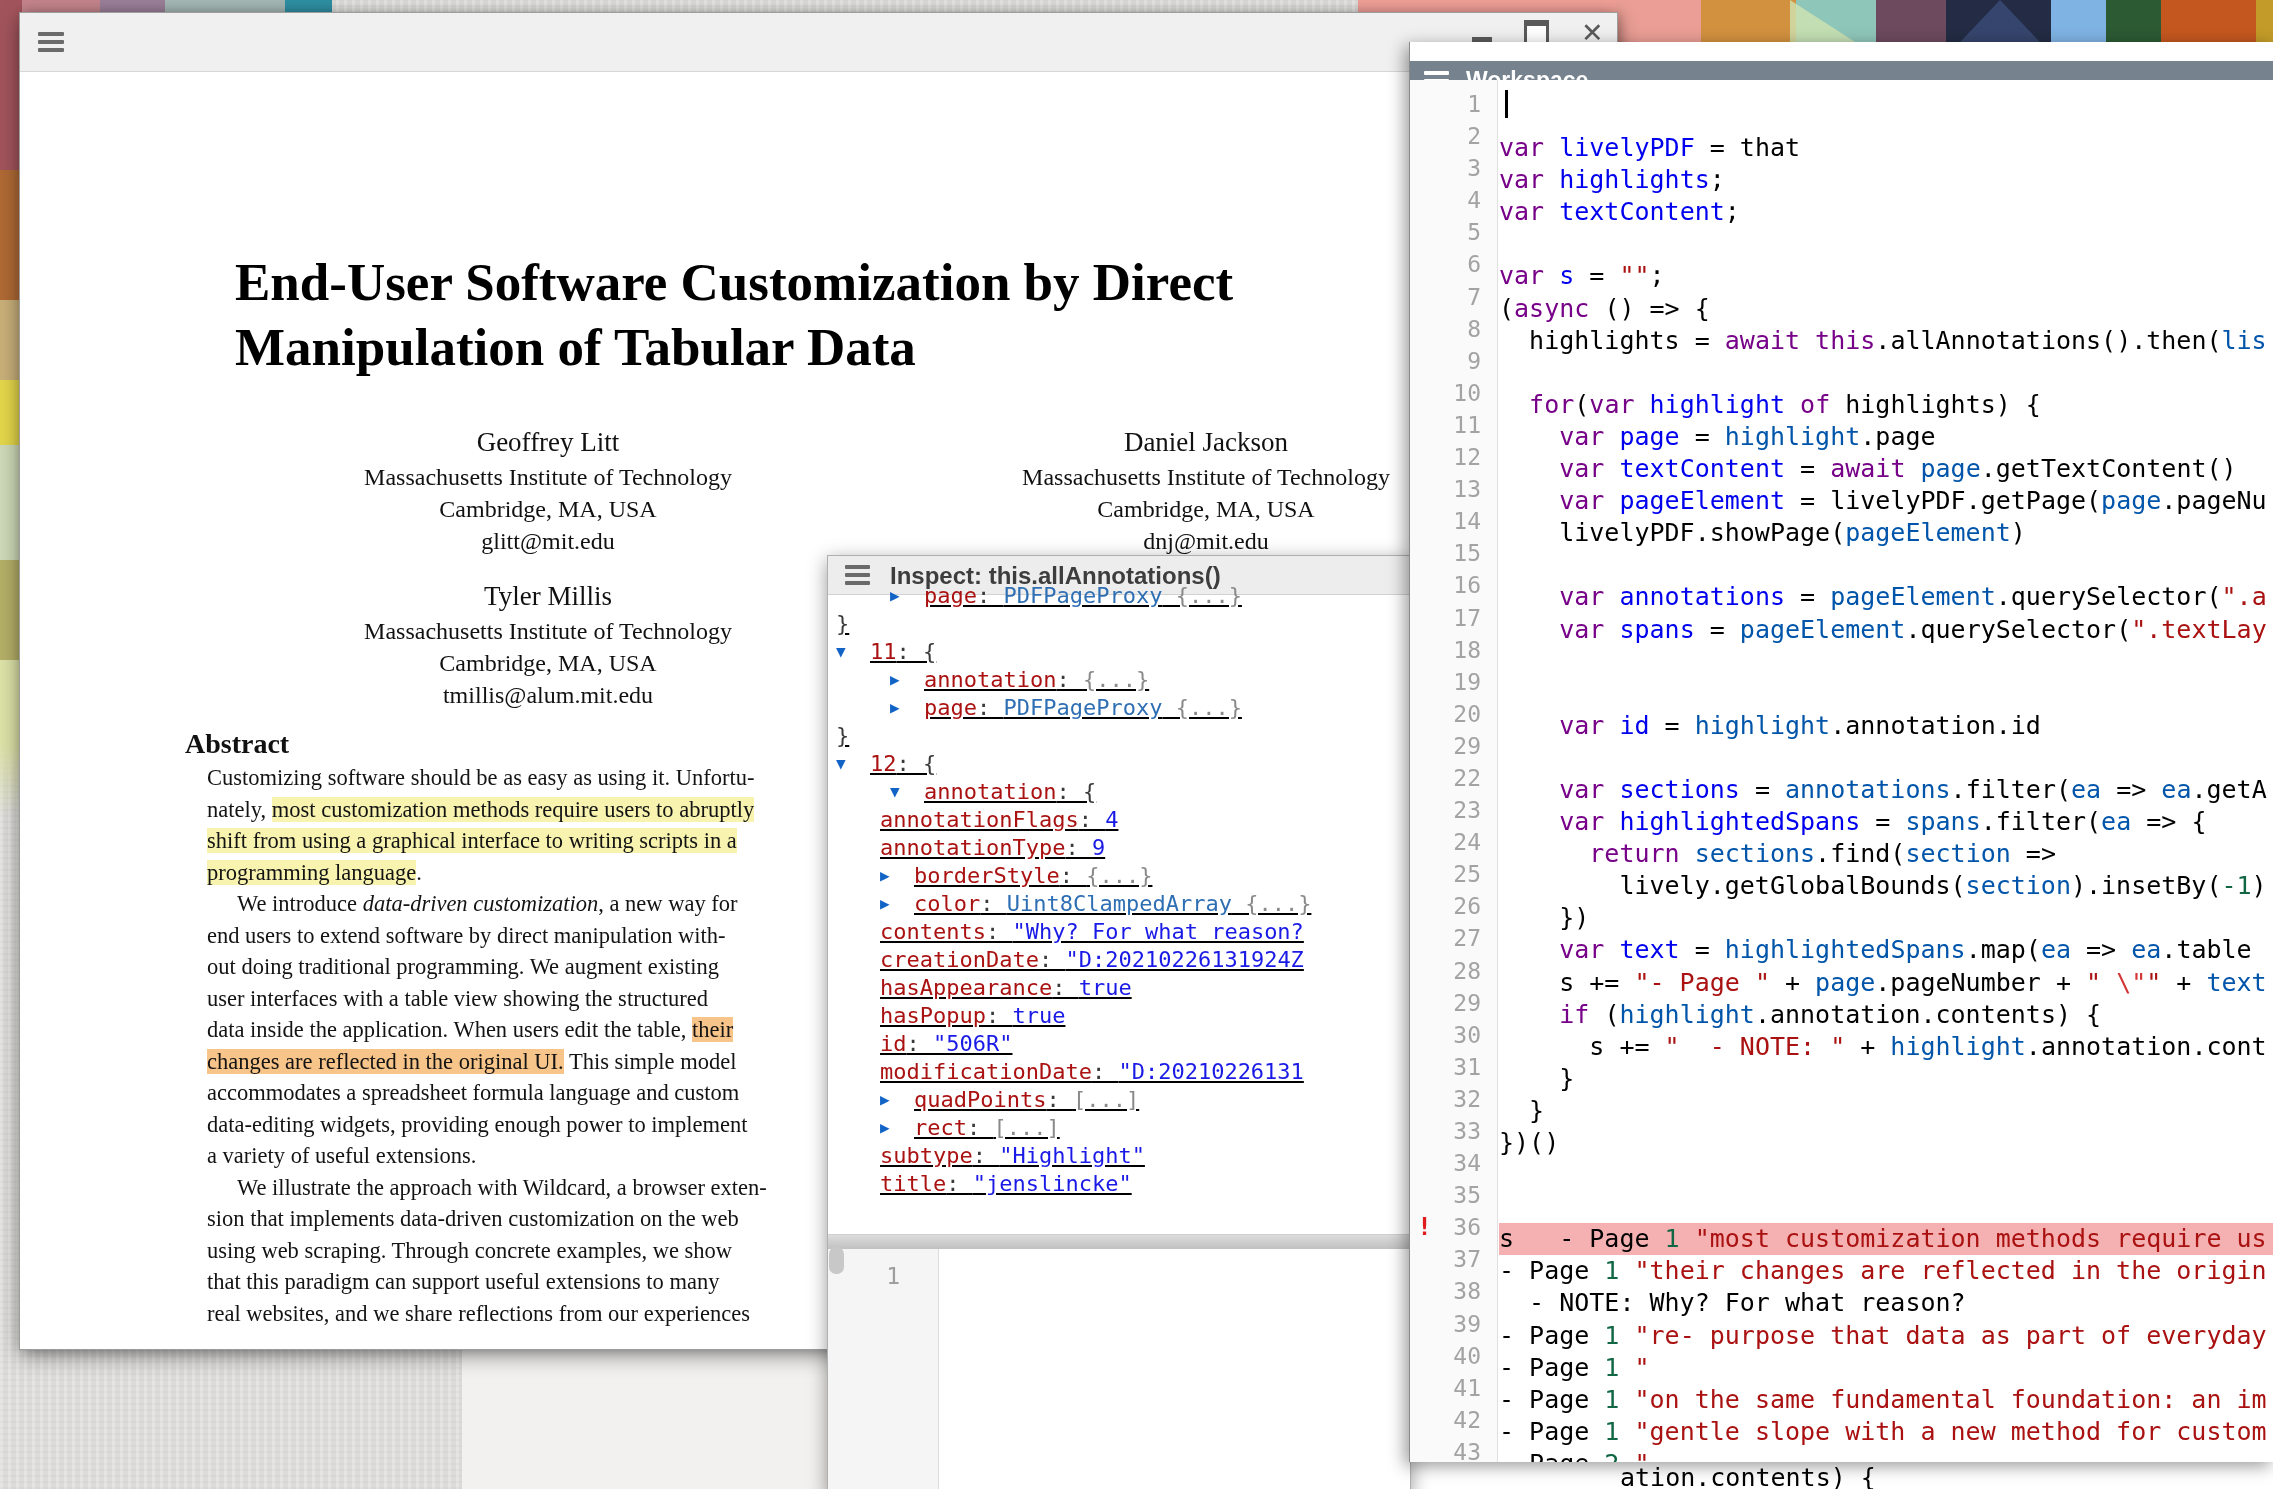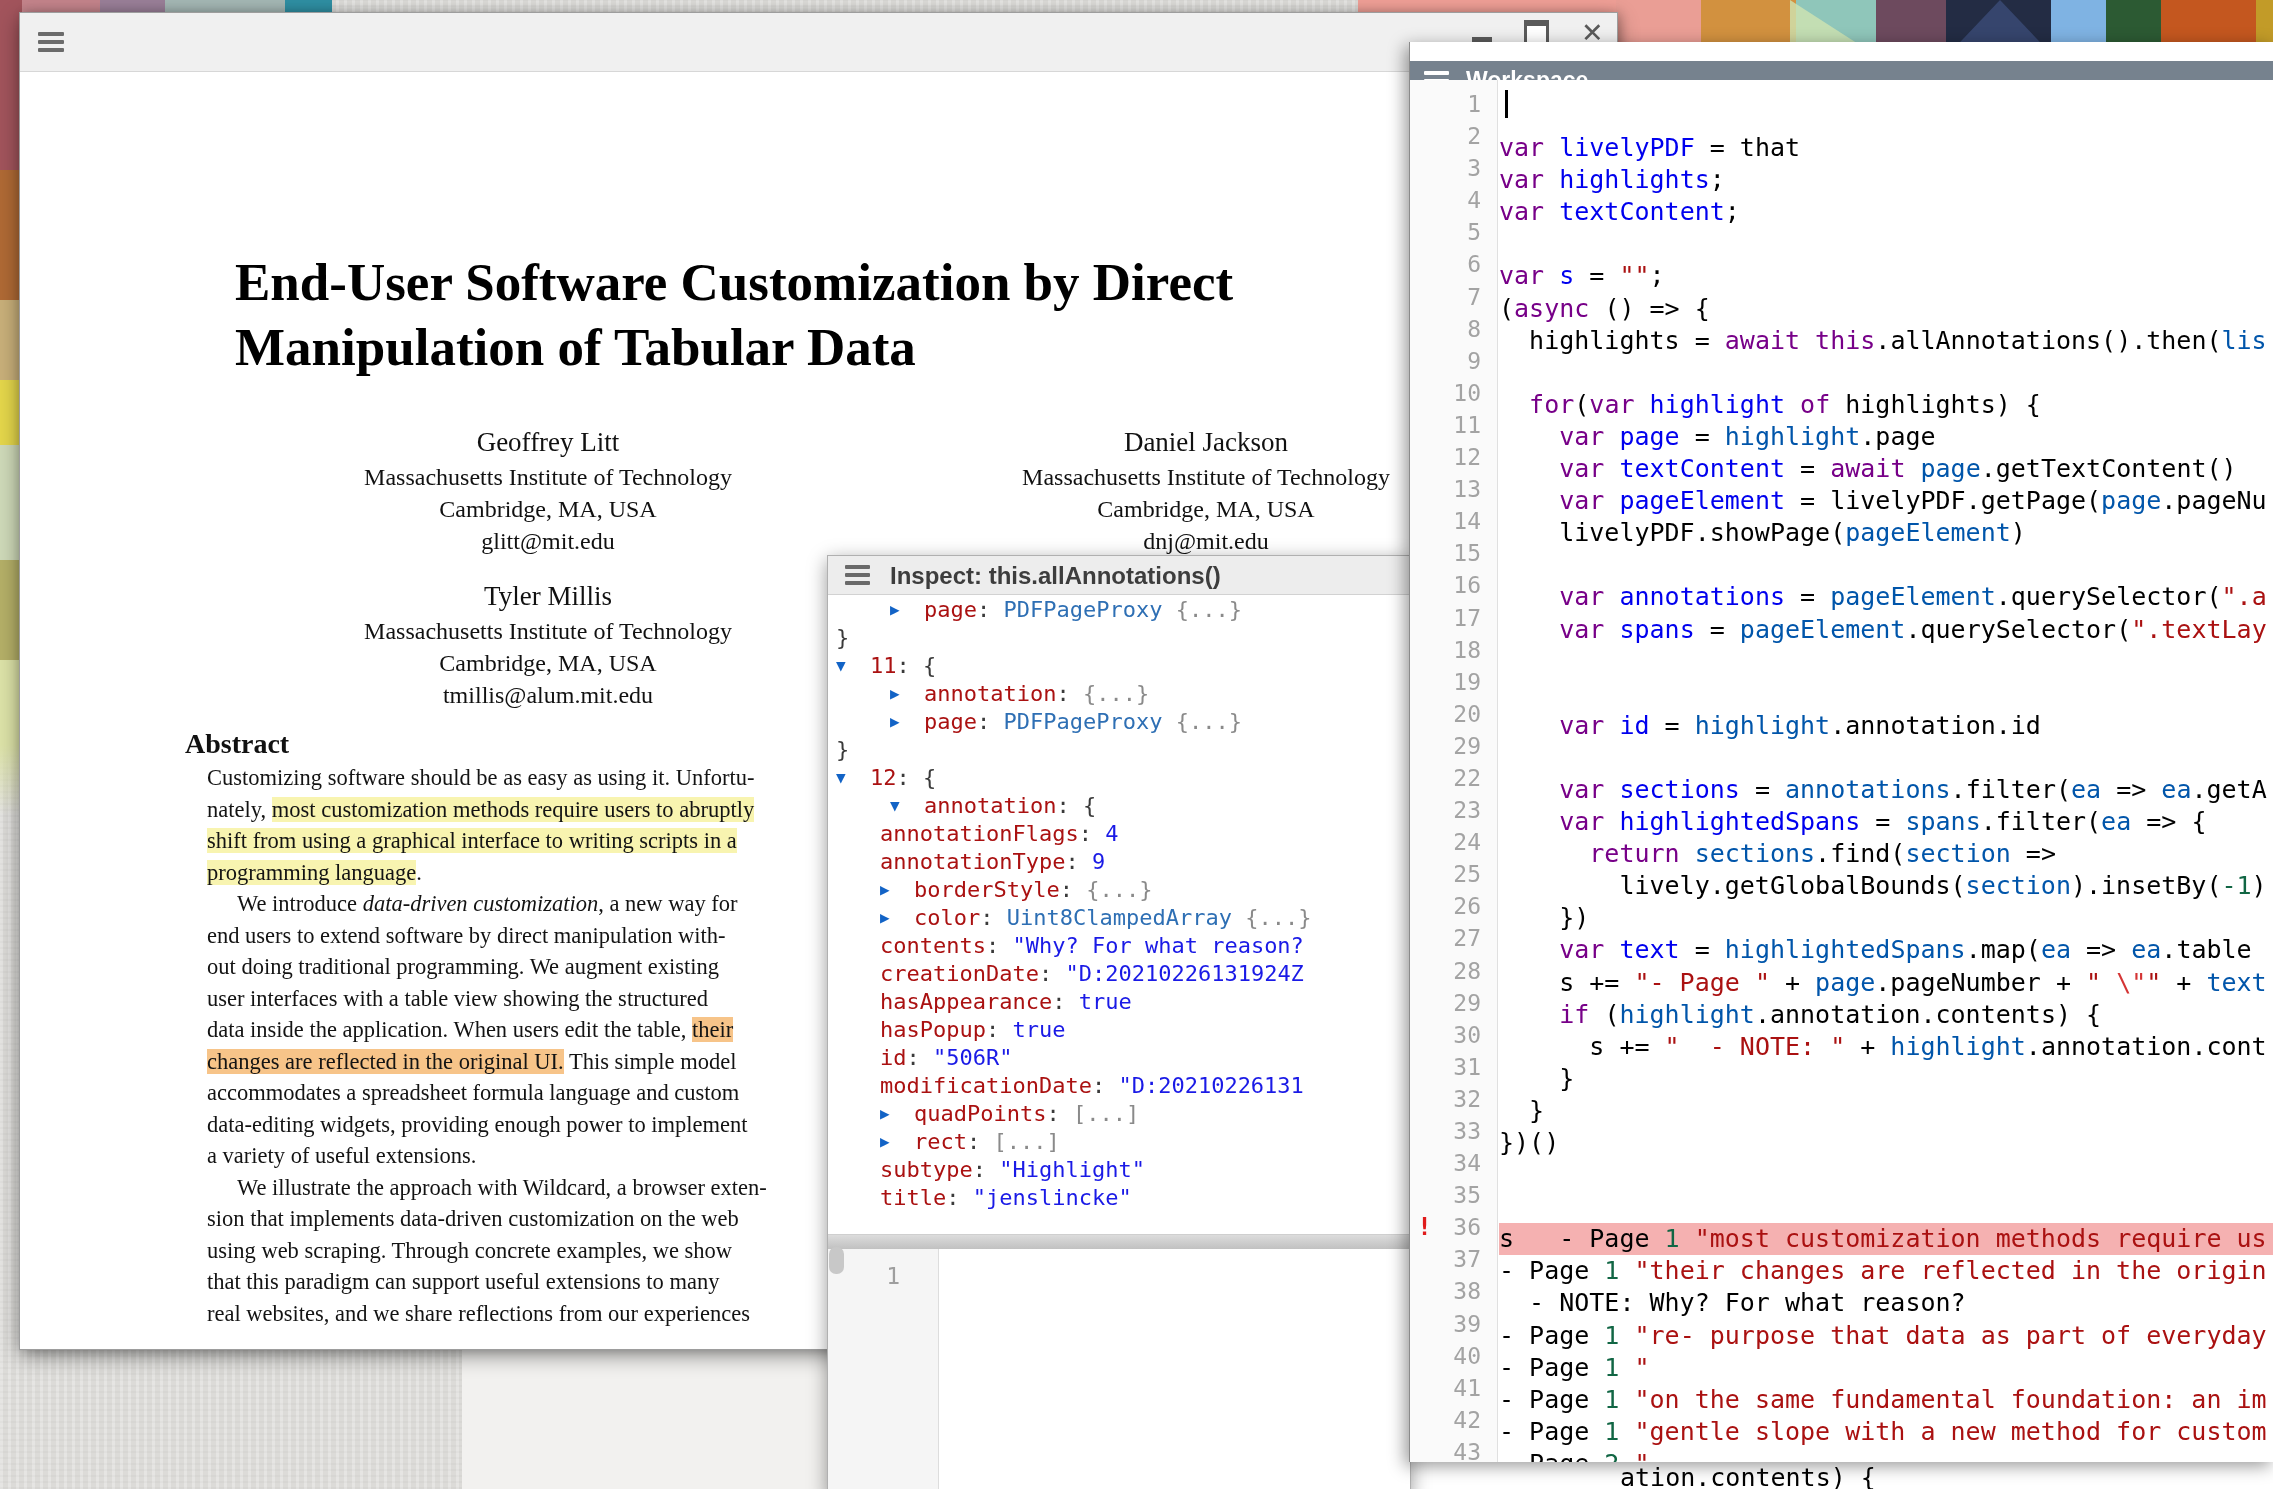--- a/index.html
+++ b/index.html
@@ -61,22 +61,22 @@
   .seg-o{background:var(--c-hl_orange);}
   .seg-i{font-style:italic;}
   
   .inspect-window{position:absolute;left:827px;top:555px;width:582px;height:940px;background:#fff;
     border:1px solid #b0b0b0;box-shadow:0 5px 18px rgba(0,0,0,.4);overflow:hidden;}
   .inspect-titlebar{position:absolute;left:0;top:0;right:0;height:38px;background:var(--c-inspect_titlebar);
     border-bottom:1px solid #d2d2d2;}
   .inspect-hamburger{left:17px;top:9px;}
   .inspect-hamburger b{width:25px;height:4px;background:#6a6a6a;margin-bottom:4px;}
   .inspect-title{position:absolute;left:62px;top:6px;font-size:24px;font-weight:bold;color:#3d3d3d;}
-  .inspect-tree{position:absolute;left:0;top:40px;right:0;height:732px;overflow:hidden;
-    font-family:"DejaVu Sans Mono",monospace;font-size:22px;}
+  .inspect-tree{position:absolute;left:0;top:26px;right:0;height:732px;overflow:hidden;
+    font-family:"DejaVu Sans Mono",monospace;font-size:22px;text-decoration:underline;}
   .tree-row{height:28px;line-height:28px;white-space:pre;}
   .ind-1{padding-left:8px;}
   .ind-2{padding-left:62px;}
   .ind-3{padding-left:52px;}
   .tree-caret{display:inline-block;width:34px;color:var(--c-insp_caret);font-size:16px;vertical-align:2px;cursor:pointer;}
   .tk-key{color:var(--c-insp_key);}
   .tk-pln{color:#3a3a3a;}
   .tk-cls{color:var(--c-insp_class);}
   .tk-brc{color:var(--c-insp_brace);}
   .tk-val{color:var(--c-insp_value);}

